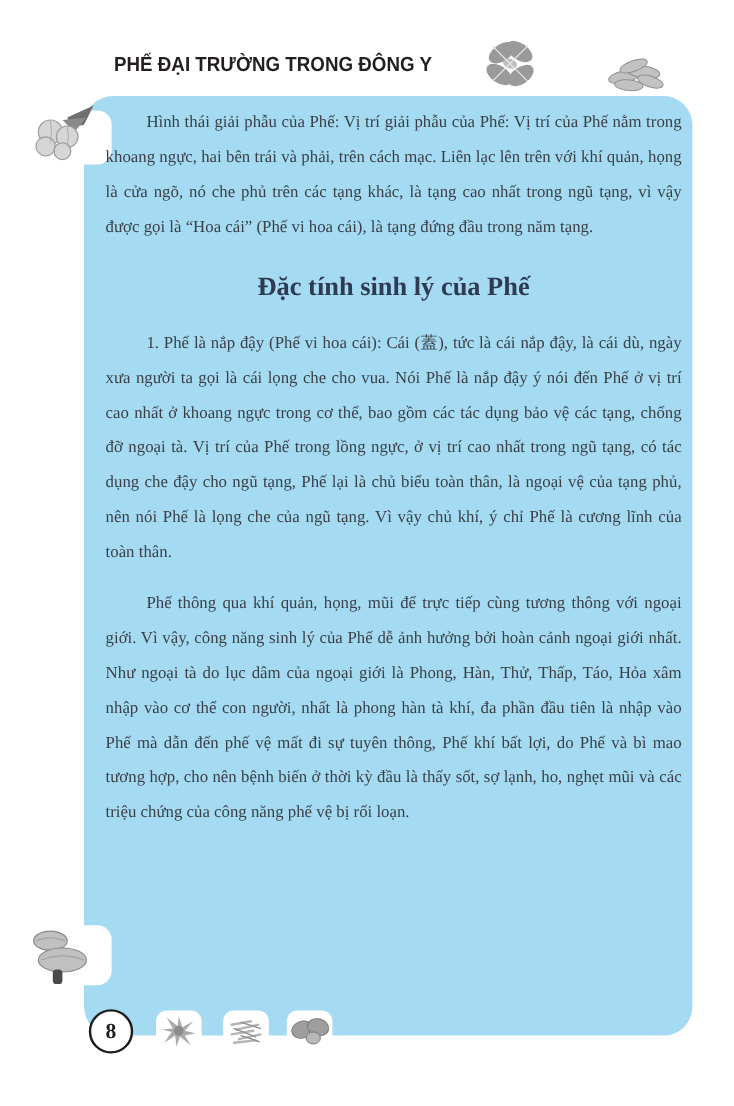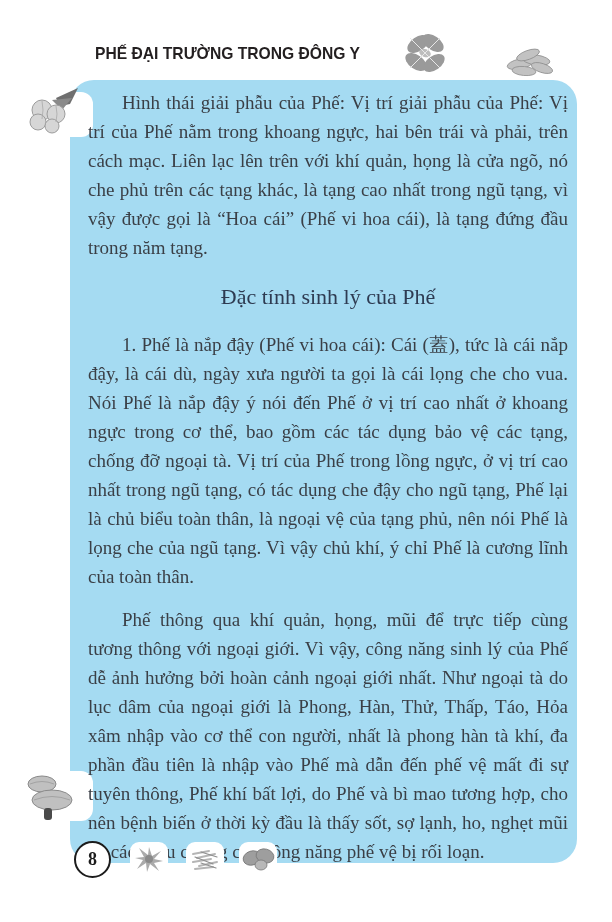--- a/index.html
+++ b/index.html
@@ -35,27 +35,27 @@
   .notch-bottom { left: 56px; top: 771px; width: 27px; height: 50px; }
 
   .content {
     position: absolute; left: 78px; top: 88px;
     width: 480px; z-index: 3;
   }
   .content p {
     margin: 0 0 14px 0;
     text-indent: 34px;
     text-align: justify;
-    font-size: 19px; line-height: 29px;
+    font-size: 14px; line-height: 29px;
     color: #3a3f46;
   }
   .section-heading {
     margin: 22px 0 20px 0;
     text-align: center;
-    font-size: 22px; font-weight: 400;
+    font-size: 22px; font-weight: 700;
     color: #2e3b52;
   }
 
   .deco { position: absolute; z-index: 4; }
   .deco svg { display: block; }
 
   .tile {
     position: absolute; top: 842px; width: 38px; height: 34px;
     background: #ffffff; border-radius: 9px; z-index: 3;
     display: flex; align-items: center; justify-content: center;

